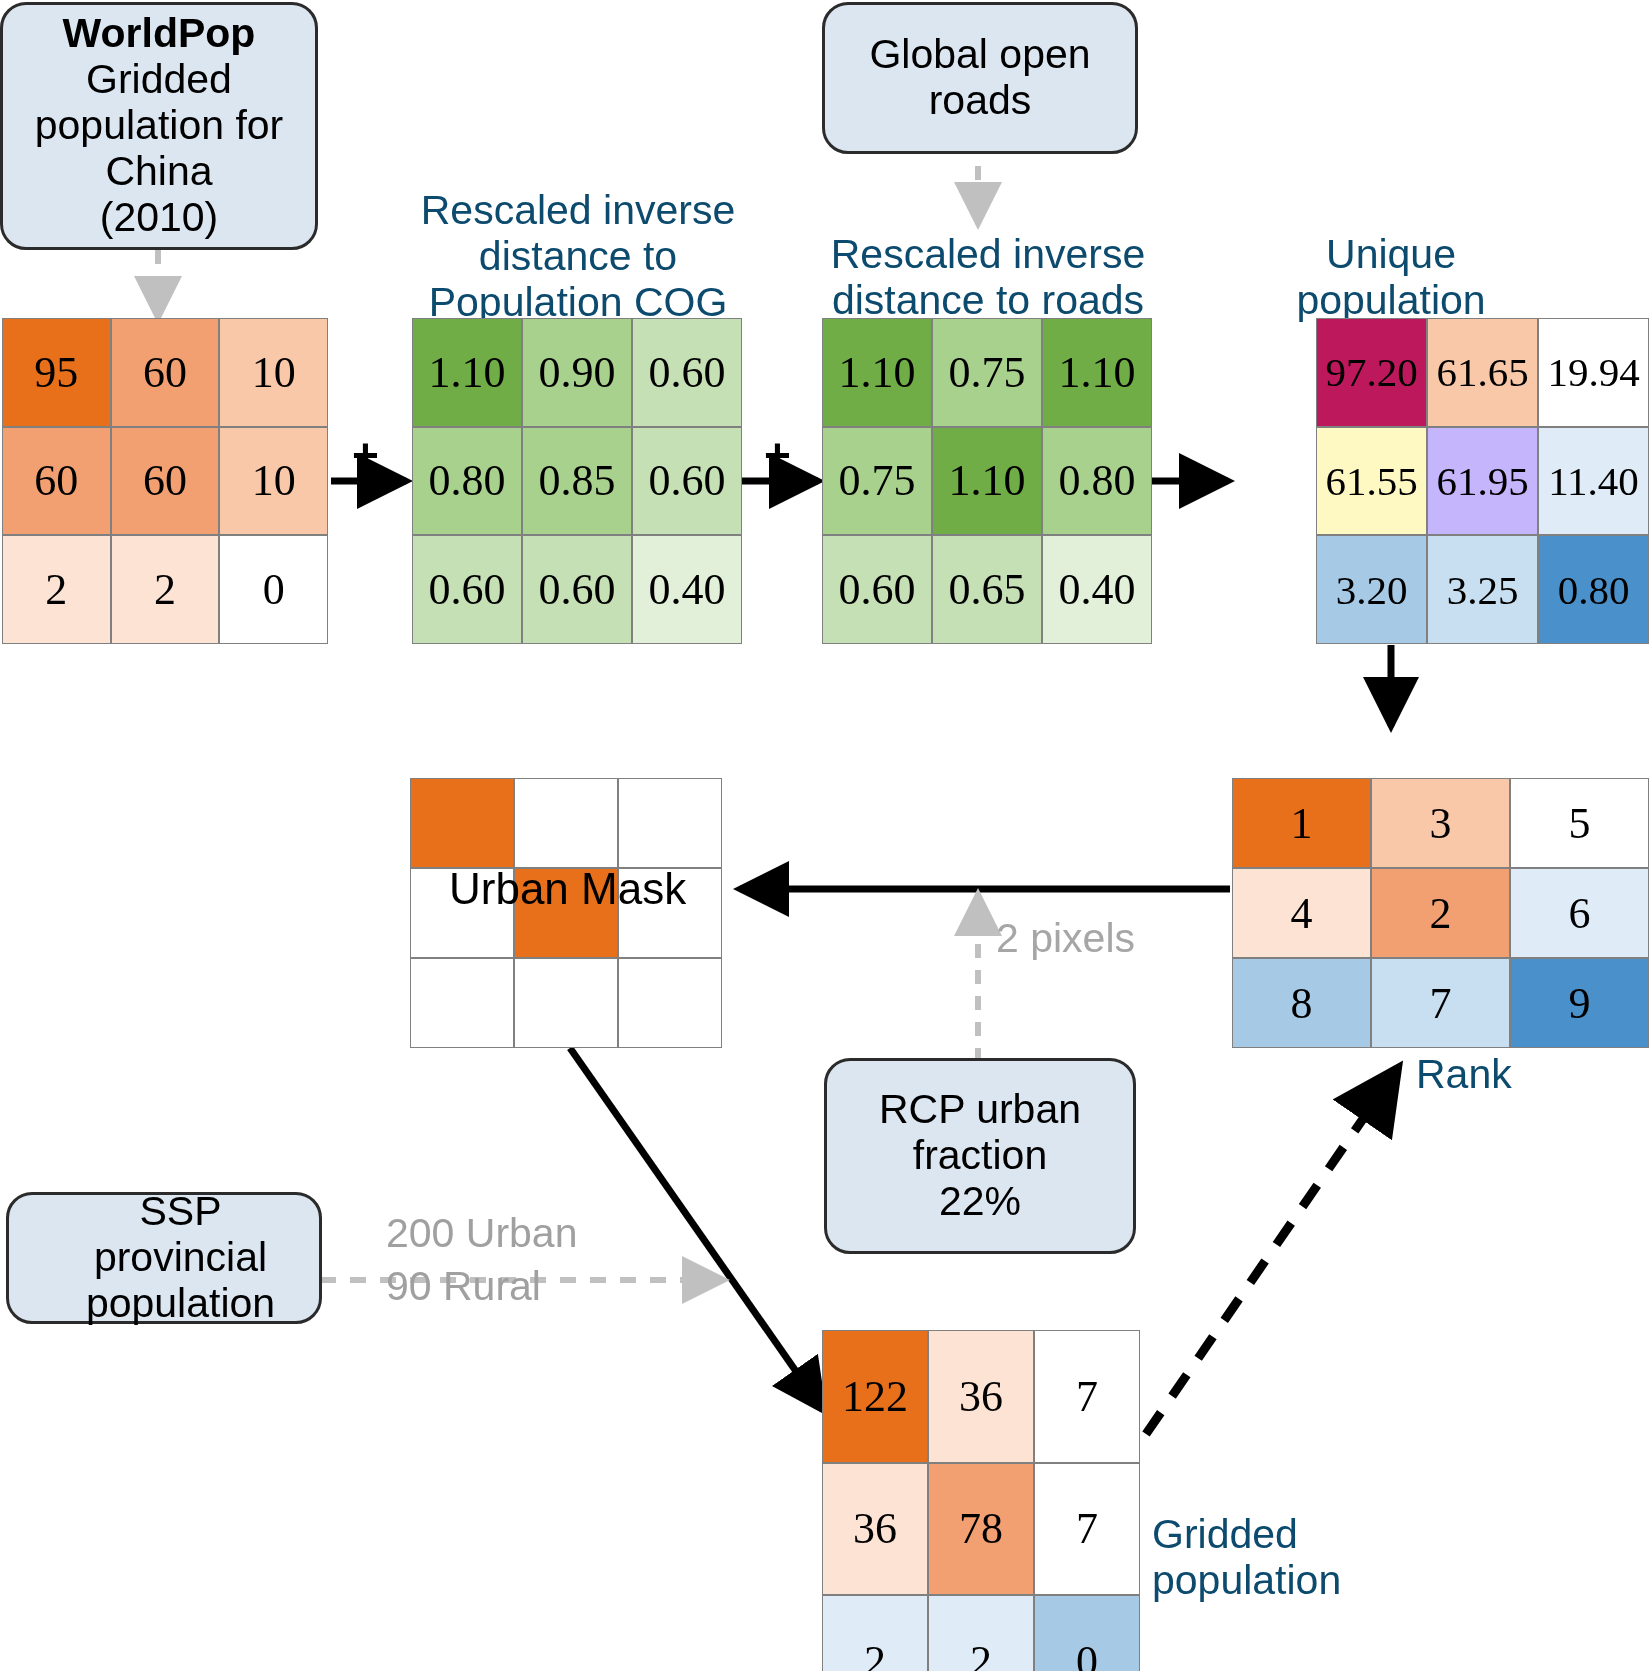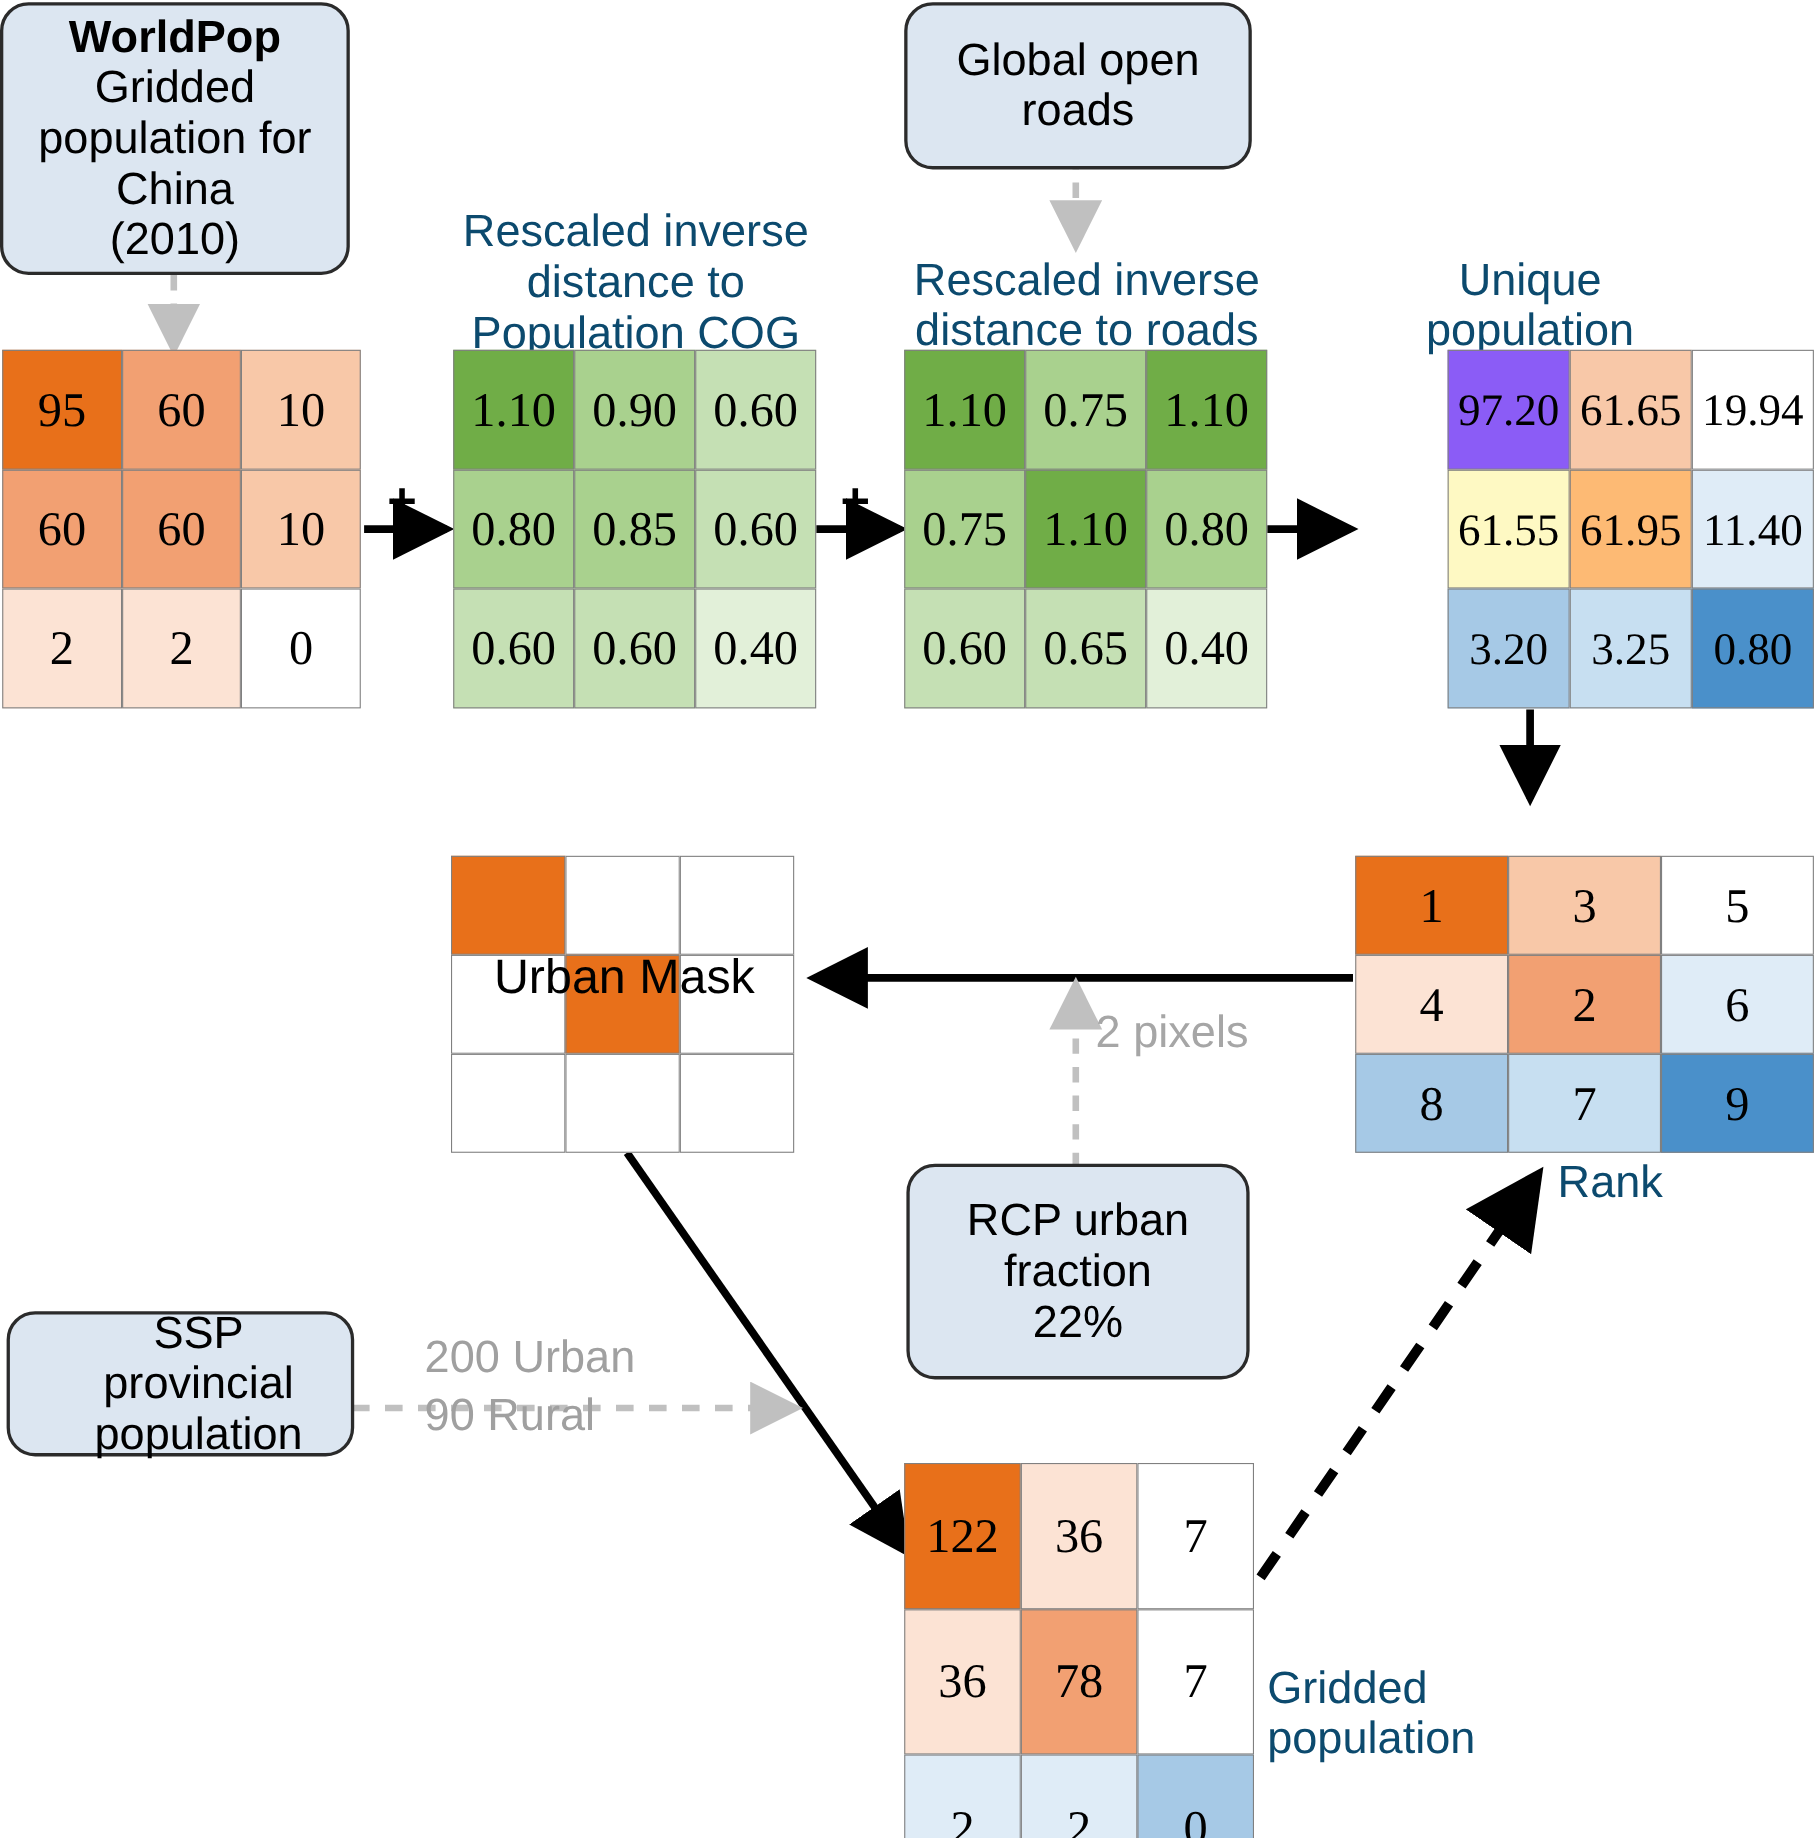--- a/index.html
+++ b/index.html
@@ -247,25 +247,25 @@
       <div class="cell" style="background: rgb(197, 224, 180);">0.60</div>
       <div class="cell" style="background: rgb(197, 224, 180);">0.65</div>
       <div class="cell" style="background: rgb(226, 240, 217);">0.40</div>
     </div>
 
   <div class="lbl c" style="left:1236px;top:232px;width:310px;">
     <div>Unique</div>
     <div>population</div>
   </div>
   <div class="grid" style="left:1316px;top:318px;width:333px;height:326px;">
-      <div class="cell small" style="background: #8b5cf6;">97.20</div>
+      <div class="cell small" style="background: #be185d;">97.20</div>
       <div class="cell small" style="background: rgb(248, 200, 168);">61.65</div>
       <div class="cell small" style="background: rgb(255, 255, 255);">19.94</div>
       <div class="cell small" style="background: #fef9c3;">61.55</div>
-      <div class="cell small" style="background: #fdba74;">61.95</div>
+      <div class="cell small" style="background: #c4b5fd;">61.95</div>
       <div class="cell small" style="background: rgb(223, 236, 247);">11.40</div>
       <div class="cell small" style="background: rgb(166, 201, 230);">3.20</div>
       <div class="cell small" style="background: rgb(199, 223, 241);">3.25</div>
       <div class="cell small" style="background: rgb(74, 144, 202);">0.80</div>
     </div>
 
   <div class="grid" style="left:1232px;top:778px;width:417px;height:270px;">
       <div class="cell" style="background: rgb(232, 112, 26);">1</div>
       <div class="cell" style="background: rgb(248, 200, 168);">3</div>
       <div class="cell" style="background: rgb(255, 255, 255);">5</div>

